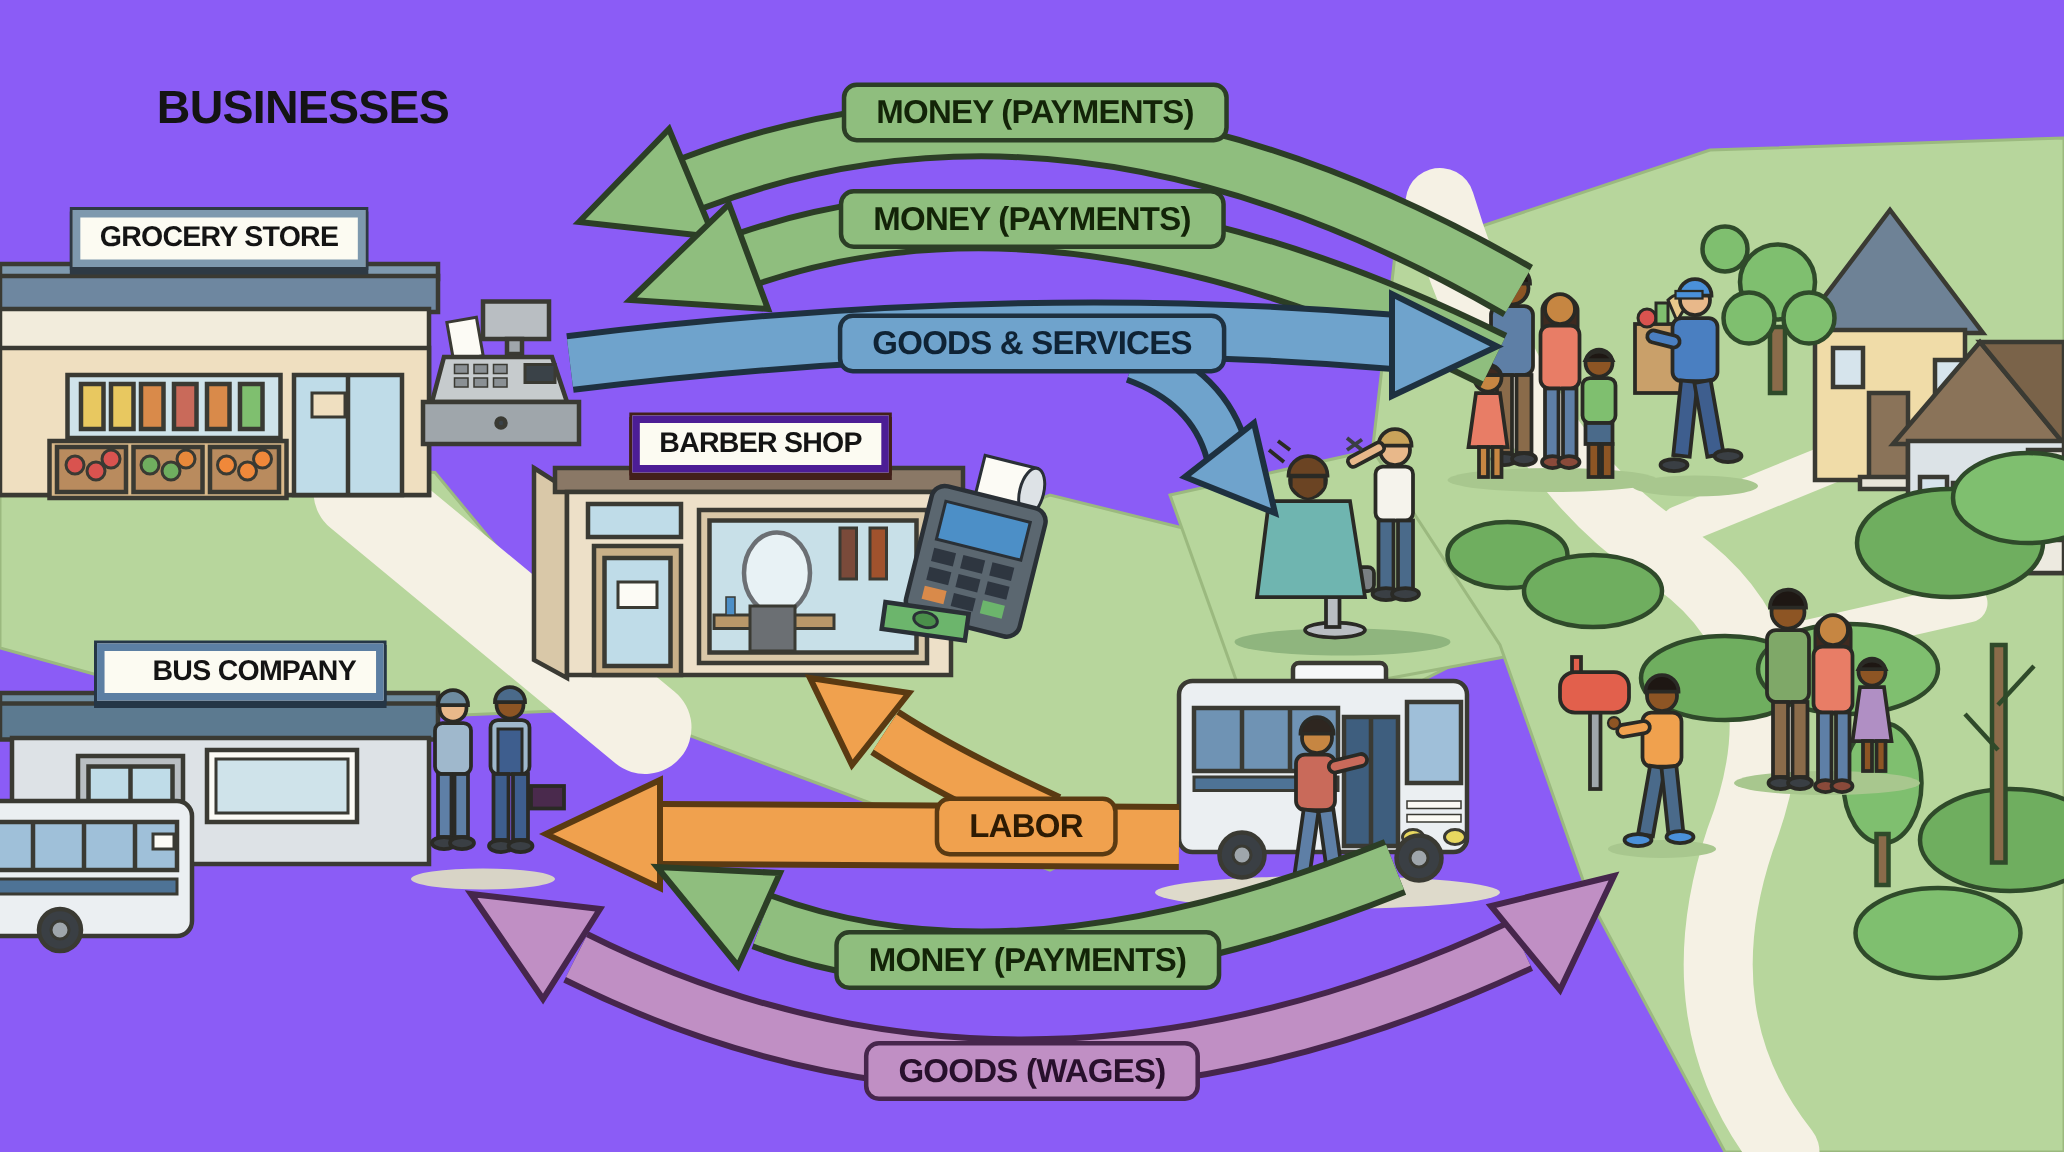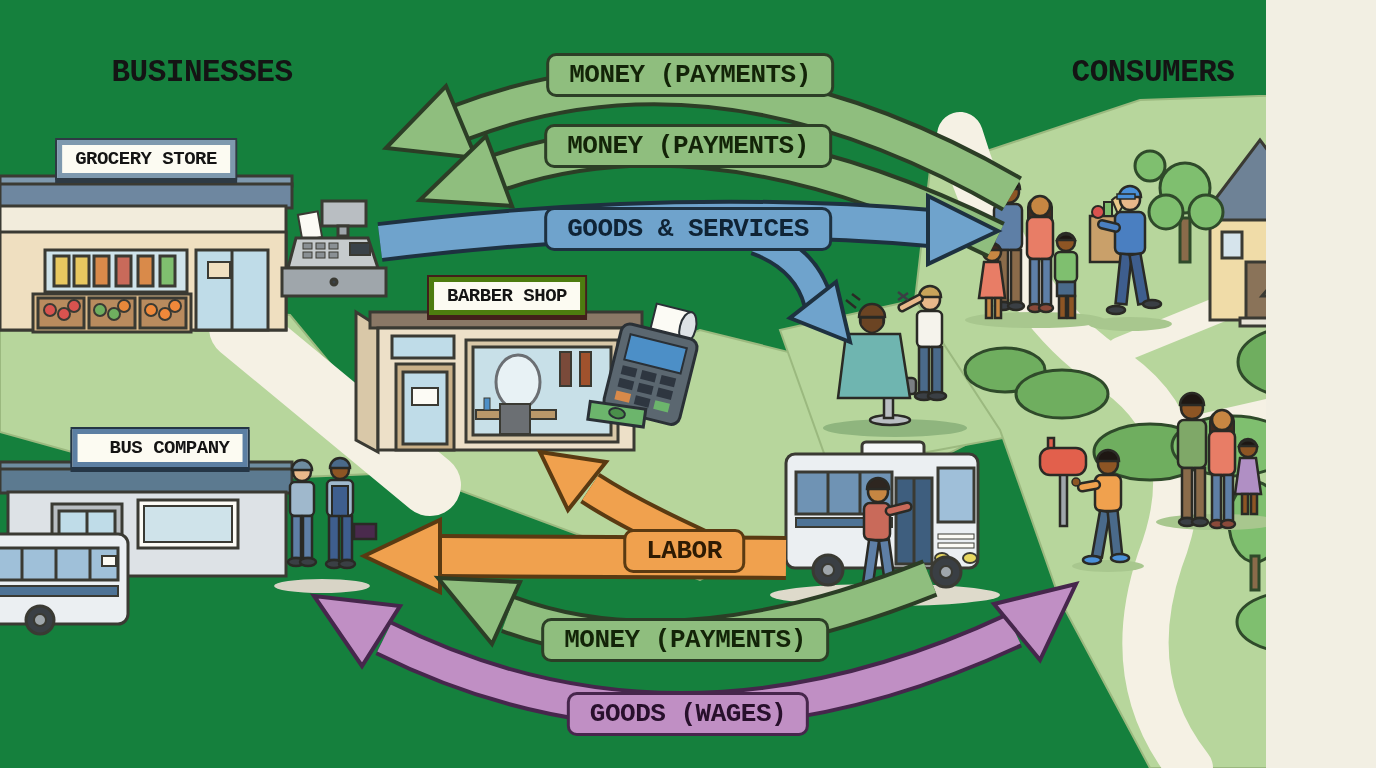--- a/index.html
+++ b/index.html
@@ -1,28 +1,28 @@
 <!DOCTYPE html>
 <html><head>
 <meta charset="utf-8">
 <style>
   html,body{margin:0;padding:0;background:#F2EFE3;}
-  #scene{position:relative;width:1266px;height:768px;overflow:hidden;
-         font-family:Liberation Mono, monospace;background:#15803d;}
+  #scene{position:relative;width:1376px;height:768px;overflow:hidden;
+         font-family:Liberation Sans, sans-serif;background:#8b5cf6;}
   #scene svg{position:absolute;left:0;top:0;}
   .title{position:absolute;transform:translate(-50%,-50%);font-weight:bold;
          font-size:31px;letter-spacing:-0.5px;color:#141414;white-space:nowrap;}
   .sign{position:absolute;transform:translate(-50%,-50%);background:#FCFBF2;
         font-weight:bold;font-size:19px;color:#141414;padding:3px 13px;
         white-space:nowrap;letter-spacing:-0.5px;}
   .sign.grocery{border:5px solid #7E99AE;box-shadow:0 0 0 2px #2E3A44,0 3px 0 2px #2E3A44;}
-  .sign.barber{border:5px solid #4d7c0f;box-shadow:0 0 0 2px #42201A,0 3px 0 2px #42201A;}
+  .sign.barber{border:5px solid #4c1d95;box-shadow:0 0 0 2px #42201A,0 3px 0 2px #42201A;}
   .sign.bus{border:5px solid #5C7FA3;box-shadow:0 0 0 2px #253646,0 3px 0 2px #253646;padding-left:32px;}
   .flow-label{position:absolute;transform:translate(-50%,-50%);font-weight:bold;
-        font-size:26px;padding:4px 20px;border:3px solid;border-radius:10px;
+        font-size:22px;padding:4px 20px;border:3px solid;border-radius:10px;
         white-space:nowrap;letter-spacing:-0.5px;}
   .flow-label.green{background:#8FBE7E;border-color:#2C3E26;color:#132408;}
   .flow-label.blue{background:#6FA3CC;border-color:#1E3140;color:#0F2335;}
   .flow-label.orange{background:#F0A14E;border-color:#5A3A12;color:#2E1B03;text-align:center;}
   .flow-label.purple{background:#C08FC4;border-color:#46264C;color:#28102C;}
 </style>
 </head>
 <body>
 
 <div id="scene">
@@ -386,21 +386,20 @@
   </g>
   <g>
     <path d="M 1014 630 Q 680 786 384 638" fill="none" stroke="#46264C" stroke-width="38"></path>
     <path d="M 1014 630 Q 680 786 384 638" fill="none" stroke="#C08FC4" stroke-width="30"></path>
     <polygon points="314,596 400,606 362,666" fill="#C08FC4" stroke="#46264C" stroke-width="4"></polygon>
     <polygon points="1076,584 1040,660 994,604" fill="#C08FC4" stroke="#46264C" stroke-width="4"></polygon>
   </g>
 </svg>
 
   <div class="title" style="left:202px;top:72px">BUSINESSES</div>
-  <div class="title" style="left:1153px;top:72px">CONSUMERS</div>
 
   <div class="sign grocery" style="left:146px;top:159px">GROCERY STORE</div>
   <div class="sign barber" style="left:507px;top:296px">BARBER SHOP</div>
   <div class="sign bus" style="left:160px;top:448px">BUS COMPANY</div>
 
   <div class="flow-label green" style="left:690px;top:75px">MONEY (PAYMENTS)</div>
   <div class="flow-label green" style="left:688px;top:146px">MONEY (PAYMENTS)</div>
   <div class="flow-label blue" style="left:688px;top:229px">GOODS &amp; SERVICES</div>
   <div class="flow-label orange" style="left:684px;top:551px">LABOR</div>
   <div class="flow-label green" style="left:685px;top:640px">MONEY (PAYMENTS)</div>

